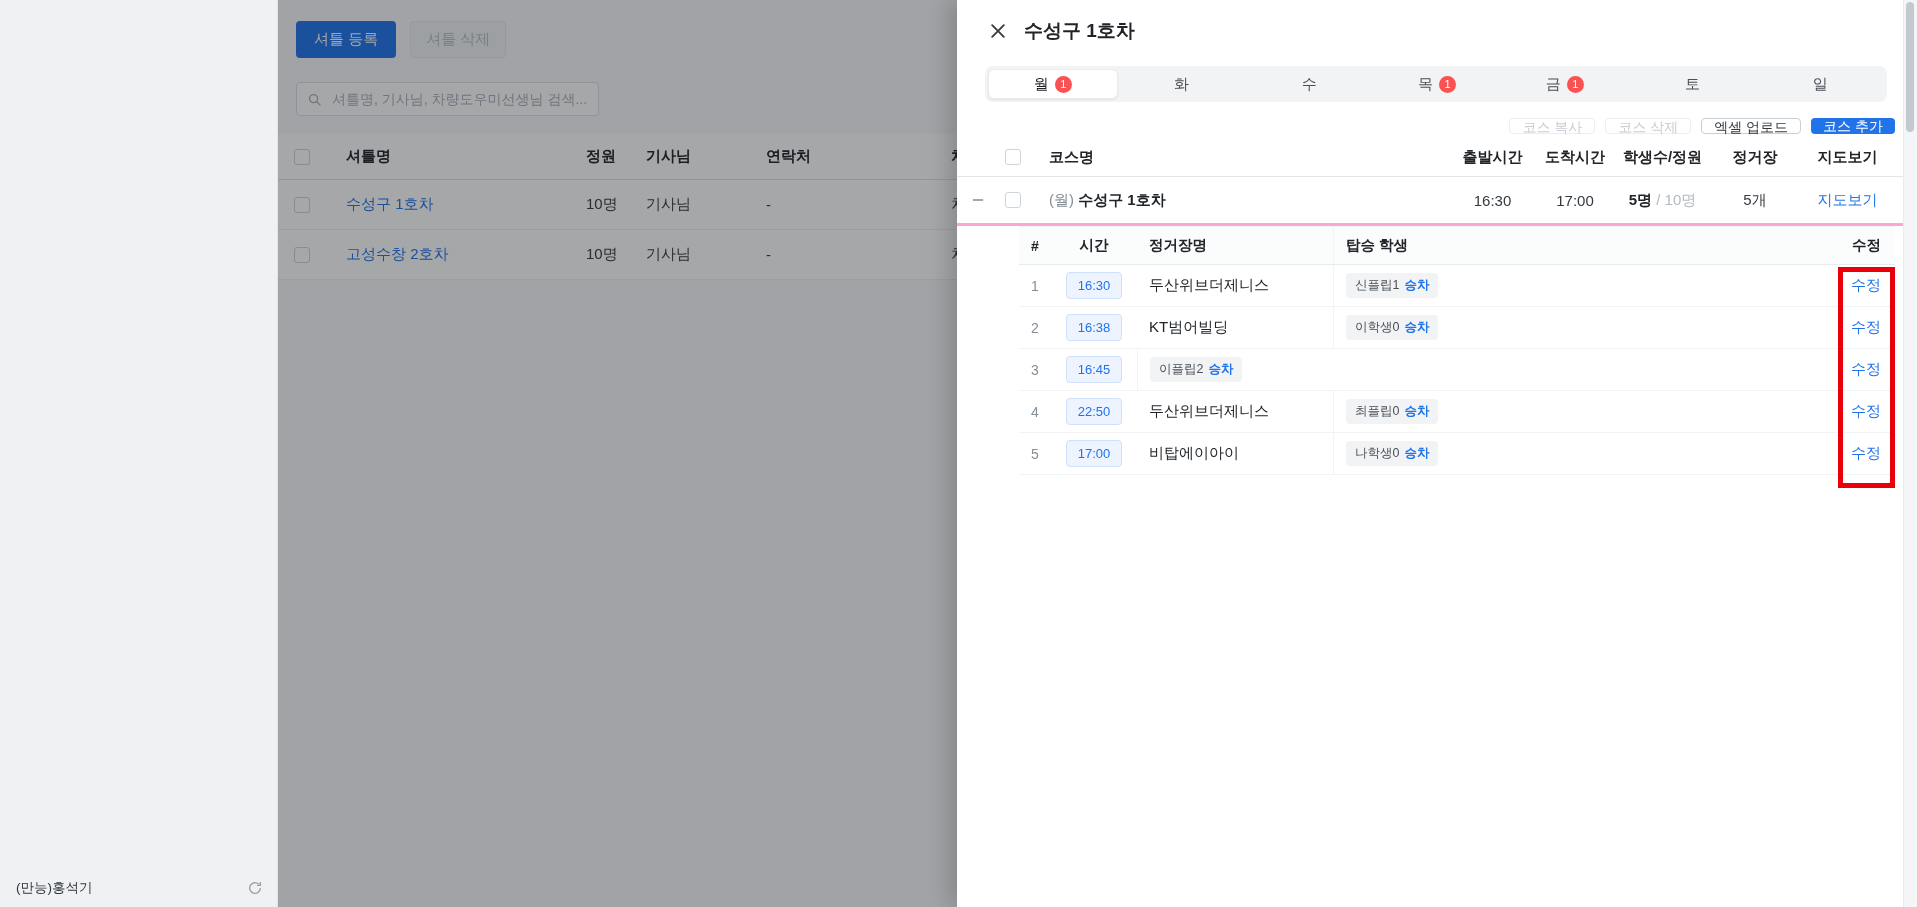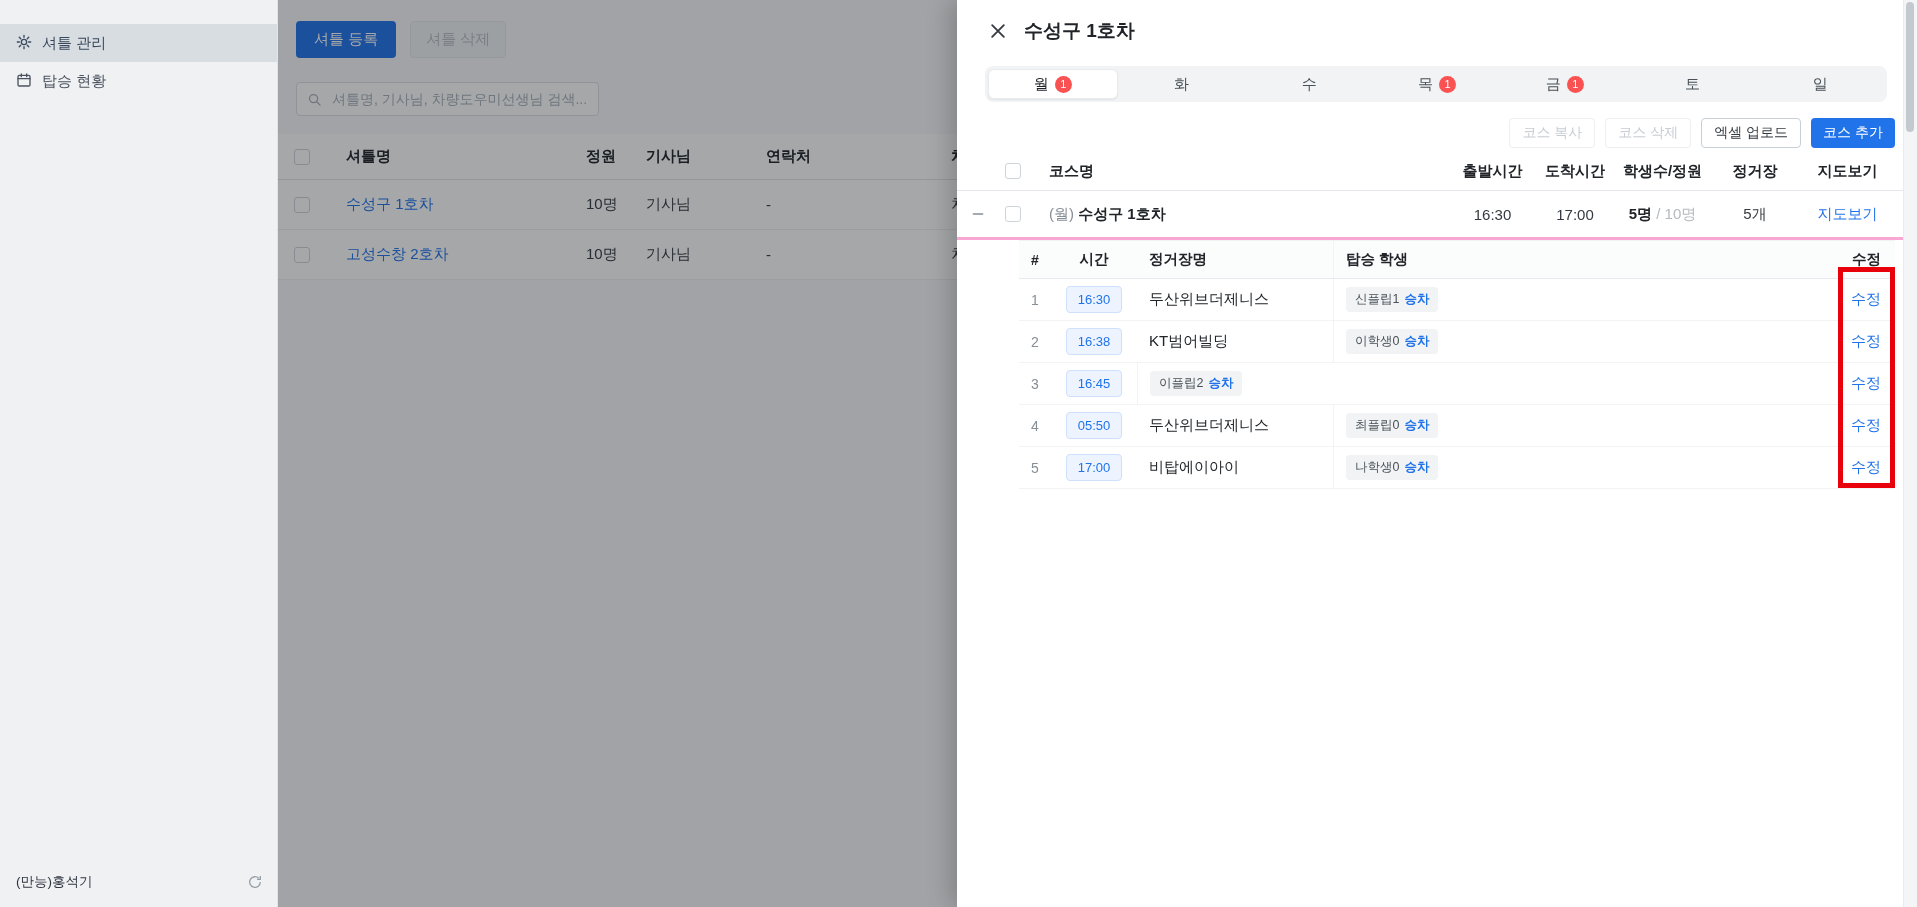--- a/index.html
+++ b/index.html
@@ -14,21 +14,21 @@
   .sb-head{padding:20px 16px 0 16px;position:relative;}
   .sb-title{font-size:16px;font-weight:bold;color:#212529;letter-spacing:.2px;}
   .sb-toggle{position:absolute;right:16px;top:22px;width:18px;height:14px;display:flex;flex-direction:column;justify-content:space-between;cursor:pointer;}
   .sb-toggle i{display:block;height:2px;background:#7a828c;border-radius:1px;}
   .sb-toggle i:nth-child(2){width:70%;}
   .sb-sub{font-size:13px;color:#8a929a;margin-top:9px;}
   .sb-nav{margin-top:24px;}
   .nav-item{height:38px;display:flex;align-items:center;gap:10px;padding:0 16px;font-size:15px;color:#4a5360;cursor:pointer;}
   .nav-item.active{background:#d8dde2;color:#39485c;}
   .nav-item svg{flex:0 0 auto;}
-  .sb-foot{position:absolute;left:16px;right:14px;bottom:16px;display:flex;justify-content:space-between;align-items:center;font-size:13.5px;color:#2f3640;}
+  .sb-foot{position:absolute;left:16px;right:14px;bottom:10px;display:flex;justify-content:space-between;align-items:center;font-size:13.5px;color:#2f3640;}
   
   .main{position:absolute;left:278px;top:0;right:0;height:100%;background:#f8f9fa;}
   .toolbar{padding:21px 0 0 18px;display:flex;gap:14px;}
   .btn-primary{background:var(--accent);color:#fff;border:none;border-radius:4px;font-size:15px;padding:8px 18px;cursor:pointer;font-family:inherit;}
   .btn-muted{background:#f3f4f6;color:#b9bec5;border:1px solid #e6e9ed;border-radius:4px;font-size:15px;padding:8px 15px;cursor:pointer;font-family:inherit;}
   .search-box{margin:24px 0 0 18px;width:303px;height:34px;background:#fff;border:1px solid #dde1e6;border-radius:4px;display:flex;align-items:center;gap:8px;padding:0 10px;box-sizing:border-box;}
   .search-box input{border:none;outline:none;flex:1;font-size:14px;color:#495057;font-family:inherit;background:transparent;}
   .search-box input::placeholder{color:#aab1b9;}
   .shuttle-table{margin-top:18px;background:#fff;}
   .srow{display:flex;align-items:center;height:49px;border-bottom:1px solid #eef0f2;font-size:15px;color:#343a40;padding-left:16px;}
@@ -45,21 +45,21 @@
   
   .drawer{position:absolute;top:0;right:0;width:960px;height:100%;background:#fff;z-index:3;box-shadow:-8px 0 22px rgba(0,0,0,.18);box-sizing:border-box;}
   .dw-head{display:flex;align-items:center;gap:15px;padding:18px 0 0 30px;}
   .dw-close{width:22px;height:22px;display:flex;align-items:center;justify-content:center;cursor:pointer;}
   .dw-title{font-size:19px;font-weight:bold;color:#212529;}
   .day-strip{margin:22px 30px 0 28px;height:36px;background:#f1f3f5;border-radius:8px;display:flex;padding:3px;box-sizing:border-box;}
   .day-tab{flex:1;display:flex;align-items:center;justify-content:center;gap:6px;font-size:15px;color:#495057;border-radius:6px;cursor:pointer;}
   .day-tab.active{background:#fff;border:1px solid #e9ecef;box-shadow:0 1px 2px rgba(0,0,0,.07);color:#212529;}
   .day-badge{width:17px;height:17px;border-radius:50%;background:var(--badge-red);color:#fff;font-size:11px;display:flex;align-items:center;justify-content:center;}
   .actions-row{margin:16px 22px 0 0;display:flex;justify-content:flex-end;gap:10px;}
-  .act-btn{height:30px;padding:0 12px;border-radius:4px;font-size:14px;background:#fff;cursor:pointer;font-family:inherit;}
+  .act-btn{height:16px;padding:0 12px;border-radius:4px;font-size:14px;background:#fff;cursor:pointer;font-family:inherit;}
   .act-disabled{border:1px solid #eceef0;color:#c8cdd3;}
   .act-normal{border:1px solid #c9cfd6;color:#343a40;}
   .act-primary{background:var(--accent);color:#fff;border:none;}
   .crow{display:flex;align-items:center;padding:0 22px 0 12px;}
   .crow.header{height:38px;margin-top:4px;border-bottom:1px solid #e3e6ea;font-weight:bold;font-size:15px;color:#212529;}
   .crow.course{height:46px;border-bottom:3px solid #f9a8d4;font-size:15px;}
   .cc-expand{width:36px;display:flex;align-items:center;}
   .cc-check{width:36px;display:flex;align-items:center;}
   .cc-name{flex:1;padding-left:8px;}
   .cc-depart{width:85px;text-align:center;}
@@ -87,40 +87,20 @@
   .student-chip .board{color:var(--accent);font-weight:bold;}
   
   .annotation-box{position:absolute;left:1838px;top:267px;width:57px;height:221px;border:5px solid var(--annotation-red);z-index:6;pointer-events:none;box-sizing:border-box;}
   .dw-scrollbar{position:absolute;right:0;top:0;width:13px;height:100%;background:#f4f5f6;border-left:1px solid #e9ecef;z-index:4;}
   .dw-scroll-thumb{position:absolute;top:2px;left:2px;width:8px;height:130px;background:#c4c9cf;border-radius:4px;cursor:pointer;}
 </style>
 </head>
 <body style="--accent: #2173ea; --badge-red: #fa5252; --annotation-red: #e8000b;">
 
 <aside class="sidebar">
-  <nav class="sb-nav">
-    <div class="nav-item active">
-      <span>
-        <svg viewBox="0 0 24 24" width="16" height="16">
-            <circle cx="12" cy="12" r="4" fill="none" stroke="currentColor" stroke-width="2"></circle>
-            <path d="M12 2v3M12 19v3M2 12h3M19 12h3M4.9 4.9l2.2 2.2M16.9 16.9l2.2 2.2M19.1 4.9L16.9 7.1M7.1 16.9l-2.2 2.2" stroke="currentColor" stroke-width="2" stroke-linecap="round"></path>
-          </svg>
-      </span>
-      <span>셔틀 관리</span>
-    </div>
-    <div class="nav-item">
-      <span>
-        <svg viewBox="0 0 24 24" width="16" height="16">
-            <rect x="3" y="5" width="18" height="16" rx="2" fill="none" stroke="currentColor" stroke-width="2"></rect>
-            <path d="M3 10h18M8 3v4M16 3v4" stroke="currentColor" stroke-width="2" stroke-linecap="round"></path>
-          </svg>
-      </span>
-      <span>탑승 현황</span>
-    </div>
-  </nav>
   <div class="sb-foot">
     <span>(만능)홍석기</span>
     <span style="cursor:pointer;display:flex;">
       <svg viewBox="0 0 24 24" width="16" height="16">
           <path d="M20 12a8 8 0 1 1-2.3-5.6" fill="none" stroke="#98a0a8" stroke-width="2"></path>
           <path d="M20 3v5h-5" fill="none" stroke="#98a0a8" stroke-width="2"></path>
         </svg>
     </span>
   </div>
 </aside>
@@ -310,21 +290,21 @@
           </span>
         </div>
       <div class="st-edit">
           <a class="link">수정</a>
         </div>
     </div>
 
     <div class="strow">
       <div class="st-idx">4</div>
       <div class="st-time">
-          <span class="time-chip">05:50</span>
+          <span class="time-chip">22:50</span>
         </div>
       <div class="st-name">두산위브더제니스</div>
       <div class="st-students">
           <span class="student-chip">
             <span>최플립0</span>
             <span class="board">승차</span>
           </span>
         </div>
       <div class="st-edit">
           <a class="link">수정</a>

